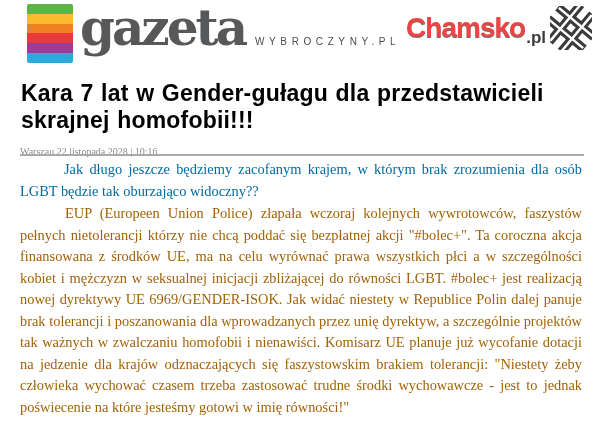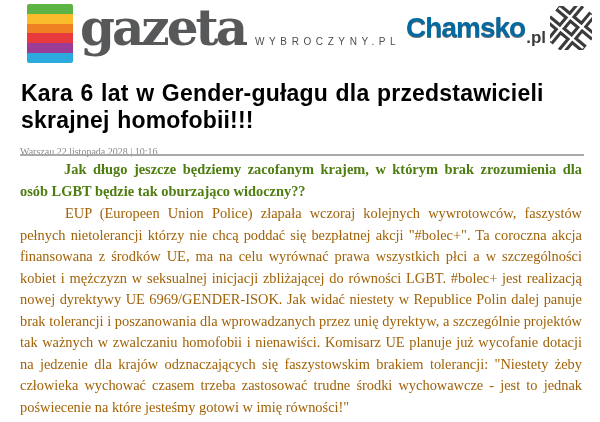--- a/index.html
+++ b/index.html
@@ -12,38 +12,38 @@
   .flag{width:46px;height:59px;display:flex;flex-direction:column;border-radius:2px;overflow:hidden;}
   .gz-text{margin-left:7px;}
   .gz-word{font-family:"DejaVu Serif","Liberation Serif",serif;font-weight:bold;
            font-size:50px;line-height:48px;letter-spacing:-3px;color:#57585a;margin-top:-4px;}
   .gz-sub{font-family:"Liberation Sans",sans-serif;font-weight:normal;font-size:10px;
           letter-spacing:4.6px;color:#4c4d4f;margin-top:1px;margin-left:6px;white-space:nowrap;}
 
   .chamsko-logo{position:absolute;right:8px;top:6px;display:flex;align-items:center;
                 text-decoration:none;cursor:pointer;}
   .ch-word{font-family:"Liberation Sans",sans-serif;font-weight:bold;font-size:28px;
-           color:#0369a1;letter-spacing:-1px;
+           color:#ef4444;letter-spacing:-1px;
            text-shadow:0 1px 0 #6e6e6e;}
   .ch-tld{font-family:"Liberation Sans",sans-serif;font-weight:bold;font-size:17px;
           color:#3b3b3d;align-self:flex-end;margin:0 2px 2px 1px;}
   .hash-icon{margin-left:2px;}
 
   
   .headline{position:absolute;left:21px;top:80px;width:566px;margin:0;
             font-family:"Liberation Sans",sans-serif;font-weight:bold;color:#000;
             font-size:23px;line-height:27px;letter-spacing:0.2px;word-spacing:1px;}
   .dateline{position:absolute;left:20px;top:146px;font-size:10px;color:#8b8b8b;
             font-family:"Liberation Serif",serif;}
   .divider{position:absolute;left:20px;top:154px;width:564px;height:2px;background:#a9a9a9;}
 
   .content{position:absolute;left:20px;top:159px;width:562px;
            font-size:14.4px;line-height:21.5px;text-align:justify;}
   .content p{margin:0;}
-  .lead{font-weight:bold;text-indent:44px;color:#4d7c0f;}
+  .lead{font-weight:normal;text-indent:44px;color:#0369a1;}
   .bodytext{text-indent:45px;margin-top:1px !important;color:#a16207;}
 </style>
 </head>
 <body>
 
 <div id="page">
 
   <a class="gazeta-logo">
     <span class="flag">
         <div style="flex: 1 1 0%; background: rgb(92, 180, 71);"></div>
@@ -73,21 +73,21 @@
         <g stroke="#ffffff" stroke-width="2.6" stroke-linecap="square">
           <line x1="0" y1="15" x2="44" y2="15"></line>
           <line x1="0" y1="31" x2="44" y2="31"></line>
           <line x1="14" y1="0" x2="14" y2="46"></line>
           <line x1="30" y1="0" x2="30" y2="46"></line>
         </g>
       </g>
     </svg>
   </a>
 
-  <h1 class="headline">Kara 6 lat w Gender-gułagu dla przedstawicieli skrajnej homofobii!!!</h1>
+  <h1 class="headline">Kara 7 lat w Gender-gułagu dla przedstawicieli skrajnej homofobii!!!</h1>
   <div class="dateline">Warszau 22 listopada 2028 | 10:16</div>
   <div class="divider"></div>
 
   <div class="content">
     <p class="lead">Jak długo jeszcze będziemy zacofanym krajem, w którym brak zrozumienia dla osób LGBT będzie tak oburzająco widoczny??</p>
     <p class="bodytext">EUP (Europeen Union Police) złapała wczoraj kolejnych wywrotowców, faszystów pełnych nietolerancji którzy nie chcą poddać się bezpłatnej akcji "#bolec+". Ta coroczna akcja finansowana z środków UE, ma na celu wyrównać prawa wszystkich płci a w szczególności kobiet i mężczyzn w seksualnej inicjacji zbliżającej do równości LGBT. #bolec+ jest realizacją nowej dyrektywy UE 6969/GENDER-ISOK. Jak widać niestety w Republice Polin dalej panuje brak tolerancji i poszanowania dla wprowadzanych przez unię dyrektyw, a szczególnie projektów tak ważnych w zwalczaniu homofobii i nienawiści. Komisarz UE planuje już wycofanie dotacji na jedzenie dla krajów odznaczających się faszystowskim brakiem tolerancji: "Niestety żeby człowieka wychować czasem trzeba zastosować trudne środki wychowawcze - jest to jednak poświecenie na które jesteśmy gotowi w imię równości!"</p>
   </div>
 
 </div>
 

